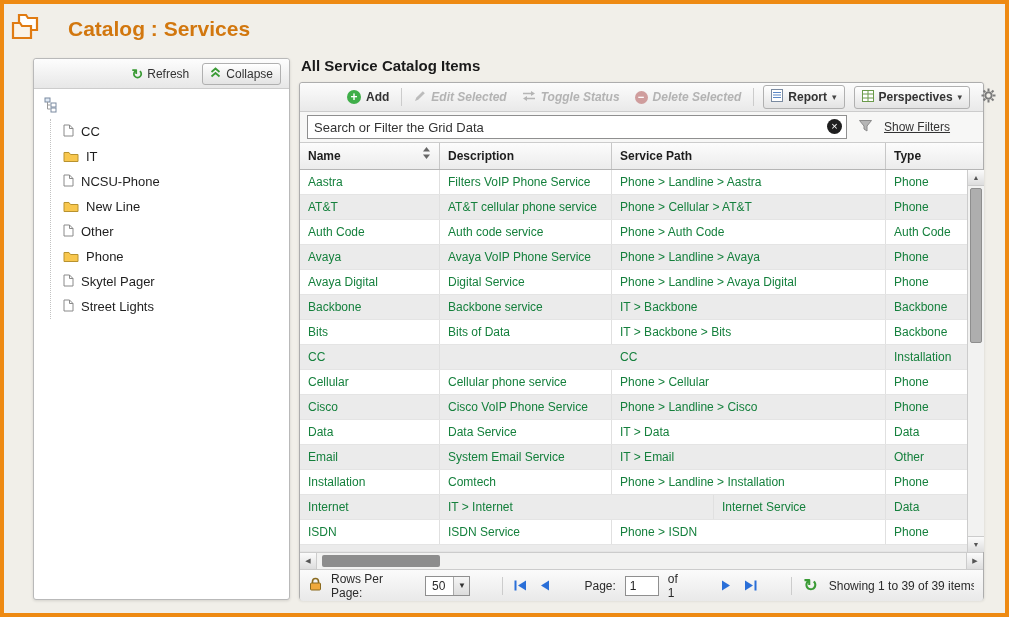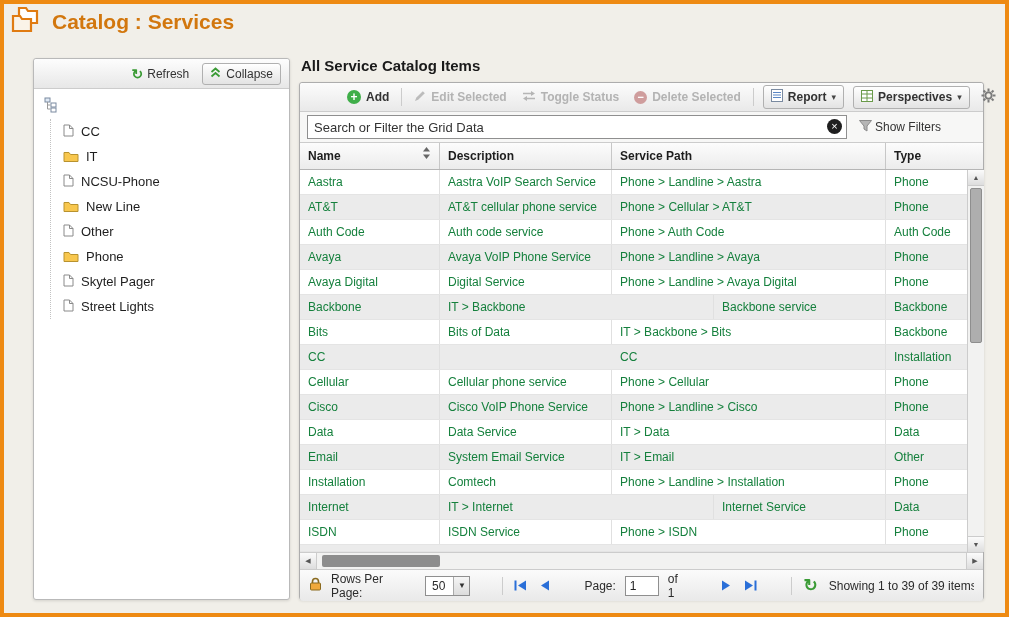--- a/index.html
+++ b/index.html
@@ -2,21 +2,21 @@
 <html><head>
 <meta charset="utf-8">
 <style>
   * { box-sizing: border-box; }
   html,body { margin:0; padding:0; }
   body { width:1009px; height:617px; font-family:"Liberation Sans",sans-serif; background:#fff; }
 
   .frame { position:relative; width:1009px; height:617px; border:4px solid #ee8a12; background:#f1efe9; overflow:hidden; }
 
   
-  .app-header { position:absolute; left:4px; top:0; display:flex; align-items:center; gap:8px; }
+  .app-header { position:absolute; left:4px; top:7px; display:flex; align-items:center; gap:24px; }
   .app-title { margin:0; font-size:21px; font-weight:bold; color:#d2770e; }
 
   
   .tree-panel { position:absolute; left:29px; top:54px; width:257px; height:542px; background:#fff;
                 border:1px solid #b9b9b9; border-radius:3px; box-shadow:0 1px 3px rgba(0,0,0,.12); }
   .tree-toolbar { height:30px; display:flex; justify-content:flex-end; align-items:center; gap:10px; padding:0 8px;
                   background:linear-gradient(#fdfdfd,#e7e7e7); border-bottom:1px solid #ccc; border-radius:3px 3px 0 0; }
   .linkbtn { display:flex; align-items:center; gap:4px; background:none; border:none; padding:2px 3px;
              font:12px "Liberation Sans",sans-serif; color:#333; cursor:pointer; }
   .boxbtn { display:flex; align-items:center; gap:5px; border:1px solid #b0b0b0; background:linear-gradient(#fff,#e3e3e3);
@@ -31,39 +31,39 @@
   .main-title { position:absolute; left:297px; top:53px; margin:0; font-size:15px; font-weight:bold; color:#1a1a1a; }
   .grid-panel { position:absolute; left:295px; top:78px; width:685px; height:518px; background:#fff;
                 border:1px solid #adadad; border-radius:3px; display:flex; flex-direction:column;
                 box-shadow:0 1px 3px rgba(0,0,0,.12); }
 
   
   .gtoolbar { height:29px; flex:0 0 29px; display:flex; align-items:center; gap:9px; padding:0 8px 0 44px;
               background:linear-gradient(#fcfcfc,#e9e9e9); border-bottom:1px solid #ccc; border-radius:3px 3px 0 0; }
   .tb-btn { display:flex; align-items:center; gap:5px; background:none; border:none; padding:2px 3px;
             font:bold 12px "Liberation Sans",sans-serif; color:#333; cursor:pointer; white-space:nowrap; }
-  .tb-btn.disabled { color:#b3b3b3; cursor:default; }
+  .tb-btn.disabled { color:#b3b3b3; cursor:default;font-style:italic; }
   .plus-icon { width:14px; height:14px; border-radius:50%; background:#3fae49; color:#fff; font-size:12px;
                line-height:14px; text-align:center; font-weight:bold; display:inline-block; }
   .minus-icon { width:13px; height:13px; border-radius:50%; background:#cf9d9d; color:#fff; font-size:11px;
                 line-height:13px; text-align:center; font-weight:bold; display:inline-block; }
   .caret { font-size:9px; color:#444; }
   .sep { width:1px; height:18px; background:#ccc; flex:0 0 1px; }
   .gear-btn { margin-left:auto; background:none; border:none; cursor:pointer; padding:0 2px; }
 
   
   .search-row { height:31px; flex:0 0 31px; display:flex; align-items:center; gap:12px; padding:0 7px;
                 background:#f7f7f6; border-bottom:1px solid #ccc; }
   .search-wrap { position:relative; flex:0 0 540px; height:24px; }
   .search-input { width:100%; height:24px; border:1px solid #8f8f8f; padding:0 26px 0 6px; font-size:13px; color:#333;
                   font-family:"Liberation Sans",sans-serif; }
   .search-input::placeholder { color:#333; opacity:1; }
   .clear-btn { position:absolute; right:5px; top:4px; width:15px; height:15px; border-radius:50%; background:#1f1f1f;
                color:#fff; font-size:11px; line-height:14px; text-align:center; cursor:pointer; }
-  .show-filters { display:flex; align-items:center; gap:3px; font-size:12px; color:#333; cursor:pointer; }
+  .show-filters { display:flex; align-items:center; gap:12px; font-size:12px; color:#333; cursor:pointer;text-decoration:underline; }
 
   
   .ghead { height:27px; flex:0 0 27px; display:flex; background:linear-gradient(#fcfcfc,#ececec);
            border-bottom:1px solid #b5b5b5; font-size:12px; font-weight:bold; color:#1d1d1d; }
   .hcell { padding:0 8px; line-height:26px; border-right:1px solid #c7c7c7; display:flex; align-items:center; }
   .c-name { width:140px; flex:0 0 140px;gap:12px; }
   .c-desc { width:172px; flex:0 0 172px; }
   .c-path { width:274px; flex:0 0 274px; }
   .c-type { flex:1 1 auto; min-width:0; }
   .hcell.c-name { justify-content:space-between; }
@@ -302,21 +302,21 @@
       </div>
       <div class="hcell c-type">
         <span>Type</span>
       </div>
     </div>
 
     <div class="gbody">
       <div class="rows-col">
         <div class="row">
           <div class="cell c-name">Aastra</div>
-          <div class="cell c-desc">Aastra VoIP Search Service</div>
+          <div class="cell c-desc">Filters VoIP Phone Service</div>
           <div class="cell c-path">Phone &gt; Landline &gt; Aastra</div>
           <div class="cell c-type">Phone</div>
         </div>
         <div class="row alt">
           <div class="cell c-name">AT&amp;T</div>
           <div class="cell c-desc">AT&amp;T cellular phone service</div>
           <div class="cell c-path">Phone &gt; Cellular &gt; AT&amp;T</div>
           <div class="cell c-type">Phone</div>
         </div>
         <div class="row">
@@ -332,22 +332,22 @@
           <div class="cell c-type">Phone</div>
         </div>
         <div class="row">
           <div class="cell c-name">Avaya Digital</div>
           <div class="cell c-desc">Digital Service</div>
           <div class="cell c-path">Phone &gt; Landline &gt; Avaya Digital</div>
           <div class="cell c-type">Phone</div>
         </div>
         <div class="row alt">
           <div class="cell c-name">Backbone</div>
+          <div class="cell c-desc">Backbone service</div>
           <div class="cell c-path">IT &gt; Backbone</div>
-          <div class="cell c-desc">Backbone service</div>
           <div class="cell c-type">Backbone</div>
         </div>
         <div class="row">
           <div class="cell c-name">Bits</div>
           <div class="cell c-desc">Bits of Data</div>
           <div class="cell c-path">IT &gt; Backbone &gt; Bits</div>
           <div class="cell c-type">Backbone</div>
         </div>
         <div class="row alt">
           <div class="cell c-name">CC</div>

